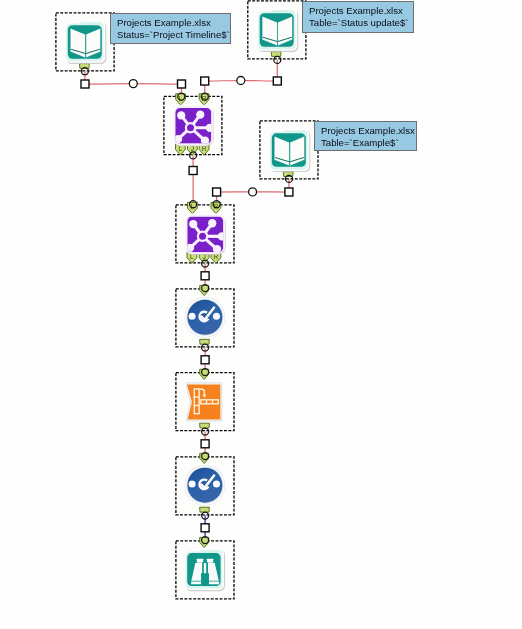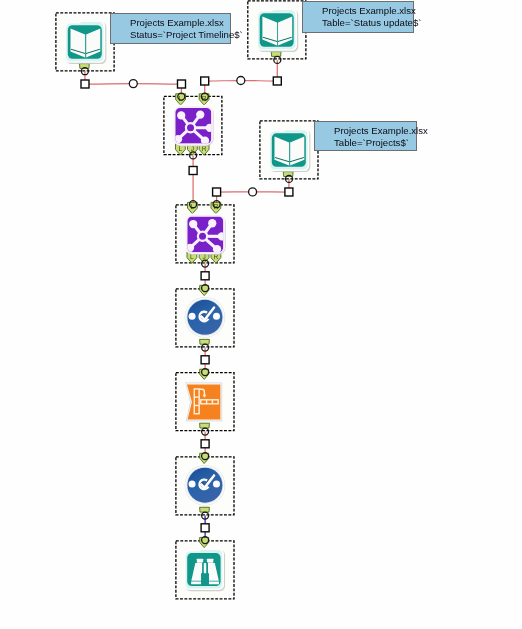--- a/index.html
+++ b/index.html
@@ -7,21 +7,21 @@
   body{width:522px;height:629px;background:#fefefe;overflow:hidden;
        font-family:"Liberation Sans",sans-serif;}
   #canvas{position:relative;width:522px;height:629px;background:#fefefe;}
   svg.layer{position:absolute;left:0;top:0;width:522px;height:629px;overflow:visible;}
   #wires{z-index:2;}
   #sellayer{z-index:1;}
   #nodelayer{z-index:3;}
   #endlayer{z-index:4;}
   #annlayer{z-index:5;}
   .ann{position:absolute;background:#97cae2;border:1px solid #6e6e6e;color:#0b0b15;
-       font-size:9.6px;line-height:11.8px;padding:3px 6px 4px 19px;white-space:nowrap;
+       font-size:9.6px;line-height:11.8px;padding:3px 6px 4px 6px;white-space:nowrap;
        font-family:"Liberation Sans",sans-serif;z-index:6;box-sizing:border-box;}
   .ann div{white-space:nowrap;}
 </style>
 </head>
 <body>
 
 <div id="canvas">
   <svg class="layer" id="sellayer">
       <g>
         <rect x="55.9" y="12.8" width="58.2" height="58.1" fill="#fdfdfb" stroke="#000000" stroke-width="1.3" stroke-dasharray="2.9,1.5"></rect>
@@ -376,16 +376,16 @@
       <div class="ann" style="left: 110px; top: 13px; width: 121px; height: 31px;">
         <div>Projects Example.xlsx</div>
         <div>Status=`Project Timeline$`</div>
       </div>
       <div class="ann" style="left: 302px; top: 1px; width: 112px; height: 32px;">
         <div>Projects Example.xlsx</div>
         <div>Table=`Status update$`</div>
       </div>
       <div class="ann" style="left: 314px; top: 121px; width: 103px; height: 30px;">
         <div>Projects Example.xlsx</div>
-        <div>Table=`Projects$`</div>
+        <div>Table=`Example$`</div>
       </div>
     </div>
 </div>
 
 </body></html>

